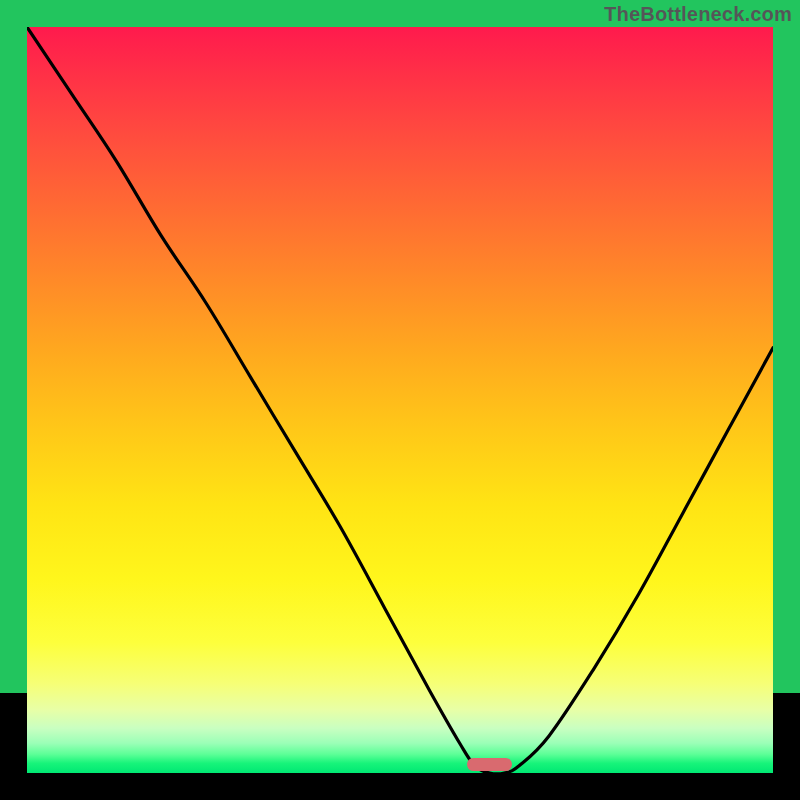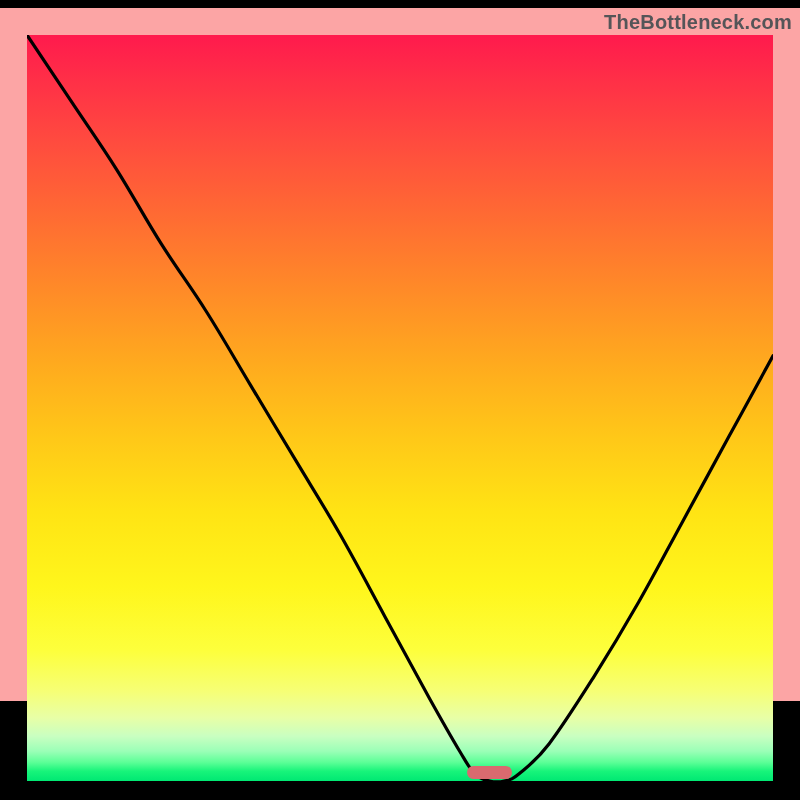--- a/index.html
+++ b/index.html
@@ -6,24 +6,24 @@
     margin: 0;
     padding: 0;
     width: 800px;
     height: 800px;
     background: #000;
     overflow: hidden;
   }
   .frame {
     position: absolute;
     left: 0;
-    top: 8px;
+    top: 0;
     width: 800px;
     height: 693px;
-    background: #fca5a5;
+    background: #22c55e;
   }
   .plot {
     position: absolute;
     left: 27px;
     top: 27px;
     width: 746px;
     height: 746px;
     overflow: hidden;
   }
   .gradient {

